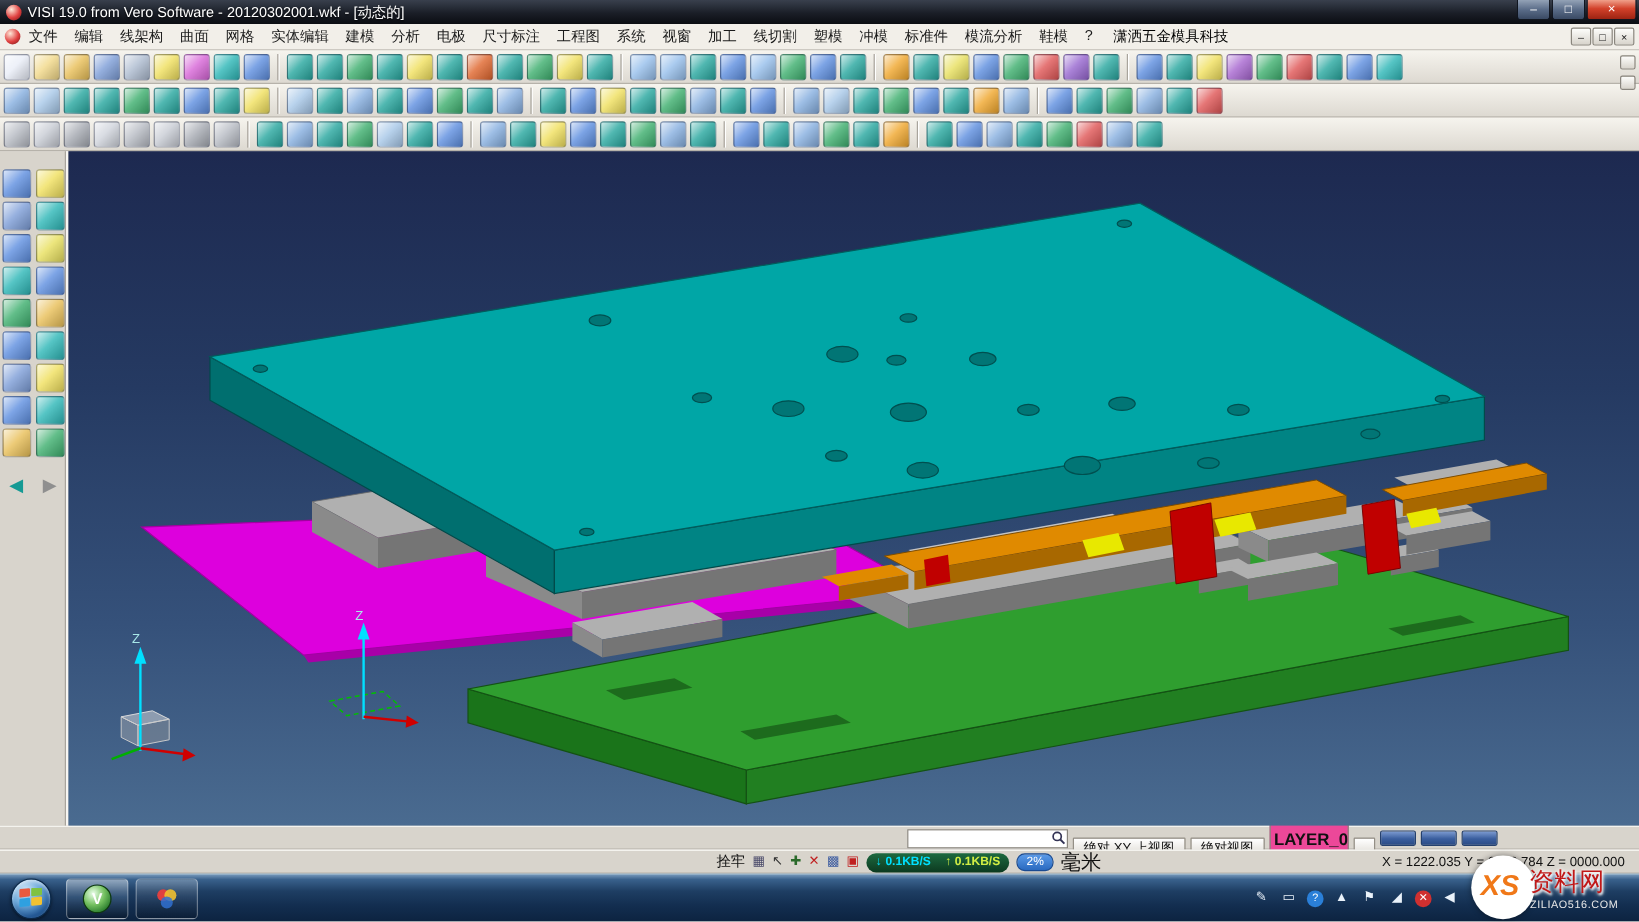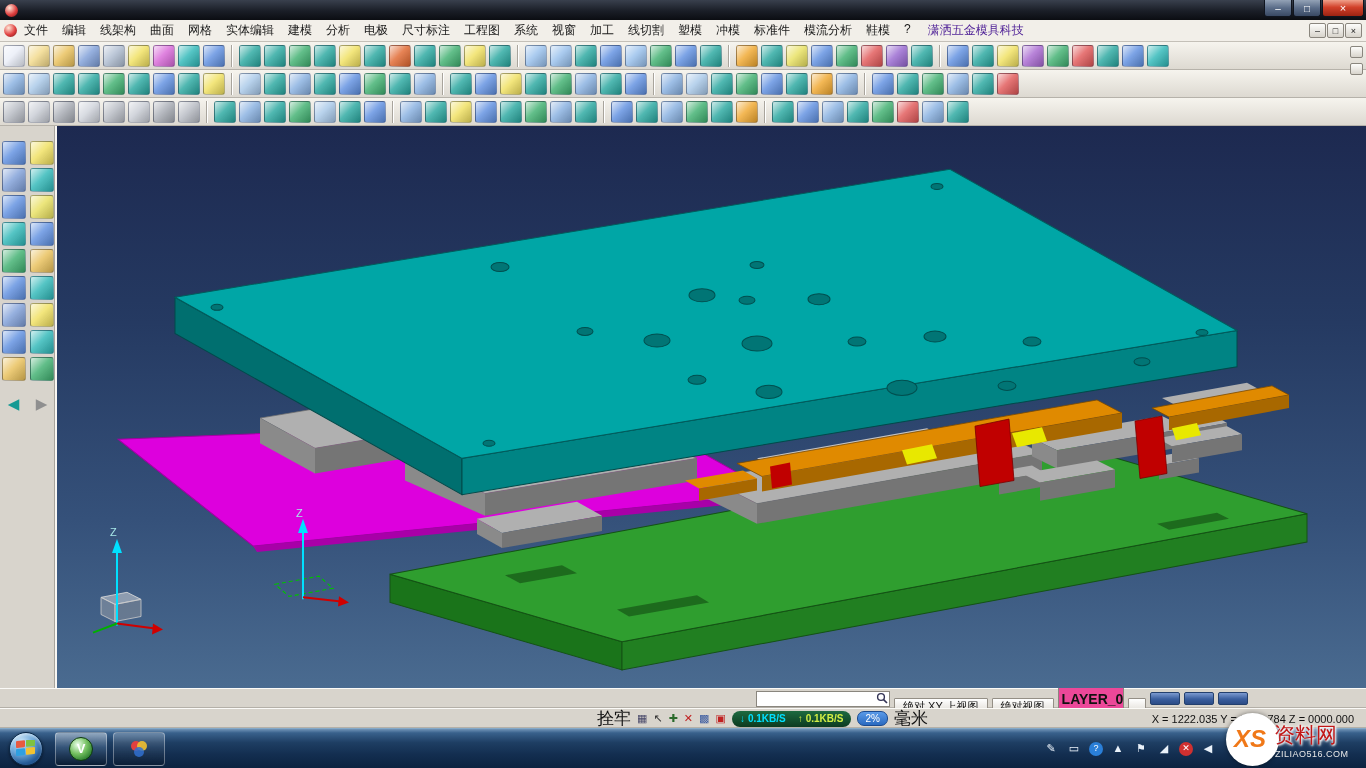--- a/index.html
+++ b/index.html
@@ -17,21 +17,21 @@
   .wc { width:28px; height:17px; display:flex; align-items:center; justify-content:center; color:#fff; font-size:10px;
         background:linear-gradient(180deg,#93a2b6,#5a6c88 50%,#394963); border:1px solid #10151f;
         border-top:none; border-radius:0 0 3px 3px; margin-left:1px; }
   .wc.close { width:42px; background:linear-gradient(180deg,#f0a08a,#d2412a 45%,#9c2312); font-size:11px; }
 
   
   .menubar { height:22px; flex:0 0 22px; background:#f2efe9; border-bottom:1px solid #c4c0b8;
              display:flex; align-items:center; font-size:12px; color:#1a1a1a; padding:0 4px; }
   .menu-items { display:flex; align-items:flex-start; }
   .menu-item { padding:2px 7px; cursor:default; white-space:nowrap; }
-  .vendor { padding:2px 10px; color:#4c1d95; white-space:nowrap; }
+  .vendor { padding:2px 10px; color:#000000; white-space:nowrap; }
   .mdi-controls { margin-left:auto; display:flex; gap:1px; }
   .mdi-btn { width:17px; height:15px; font-size:9px; display:flex; align-items:center; justify-content:center;
              background:linear-gradient(#fdfdfb,#d8d4cc); border:1px solid #8a867e; border-radius:2px; }
 
   
   .toolbar { height:28px; flex:0 0 28px; background:linear-gradient(#f6f4ee,#ddd9d1);
              border-bottom:1px solid #b6b2aa; display:flex; align-items:center; padding:0 3px; gap:3px; overflow:hidden; }
   .ticon { width:22px; height:22px; flex:0 0 auto; border-radius:3px; border:1px solid rgba(55,60,80,.35);
            background-color:var(--c,#2aa8a0);
            background-image:linear-gradient(135deg,rgba(255,255,255,.78),rgba(255,255,255,.18) 45%,rgba(0,0,0,.22)); }
@@ -62,21 +62,21 @@
   .searchbox input { flex:1; border:none; outline:none; height:12px; font-size:10px; padding:0 2px; min-width:0; background:transparent; }
   .sbtn { height:17px; padding:0 8px; display:flex; align-items:center; background:linear-gradient(#ffffff,#dcd8d0);
           border:1px solid #948f86; border-radius:1px; white-space:nowrap;margin-top:16px; }
   .layerbox { width:66px; height:17px; background:#ec4899; border:1px solid #8a867e; font-weight:bold;
               font-size:14px; padding:14px 3px; overflow:hidden; white-space:nowrap; display:flex; align-items:center; }
   .sbtn.sq { width:18px; padding:0; justify-content:center; }
   .bluebar { width:30px; height:13px; border-radius:2px; border:1px solid #24406e;
              background:linear-gradient(#7c9ad0,#3a5e9e 55%,#2c4c86); }
   .sb2 { padding:0 6px; gap:6px; }
   .sb2-spacer { width:585px; flex:0 0 585px; }
-  .lock-label { font-size:17px; }
+  .lock-label { font-size:12px; }
   .sb2icons { display:flex; align-items:center; gap:6px; }
   .mini-ic { font-size:11px; line-height:1; }
   .speed { display:flex; align-items:center; gap:2px; background:linear-gradient(#1d6a40,#0c3a20);
            border-radius:8px; padding:1px 8px; height:16px; }
   .speed .dn { color:#00e0ff; font-size:10px; font-weight:bold; display:flex; gap:3px; align-items:center; }
   .speed .up { color:#d2ee44; font-size:10px; font-weight:bold; display:flex; gap:3px; align-items:center; margin-left:10px; }
   .speed i { font-style:normal; }
   .pct { background:linear-gradient(#5a9ae8,#2a6ac0); color:#fff; font-size:10px; border-radius:7px;
          padding:1px 7px; border:1px solid #1a4a90; }
   .unit { font-size:17px; }
@@ -112,20 +112,21 @@
              text-shadow:0 0 3px #fff, 0 0 5px #fff, 1px 1px 2px #fff; white-space:nowrap; }
   .wm-domain { position:absolute; left:49px; top:36px; font-size:9px; color:#e8e8e8; letter-spacing:.5px; }
 </style>
 </head>
 <body>
 
 <div id="app">
 
   <div class="titlebar">
     <span class="app-logo"></span>
+    <span class="titletext">VISI 19.0  from Vero Software - 20120302001.wkf - [动态的]</span>
     <div class="win-controls">
       <span class="wc">–</span>
       <span class="wc">□</span>
       <span class="wc close">×</span>
     </div>
   </div>
 
   <div class="menubar">
     <span class="app-logo"></span>
     <div class="menu-items">

